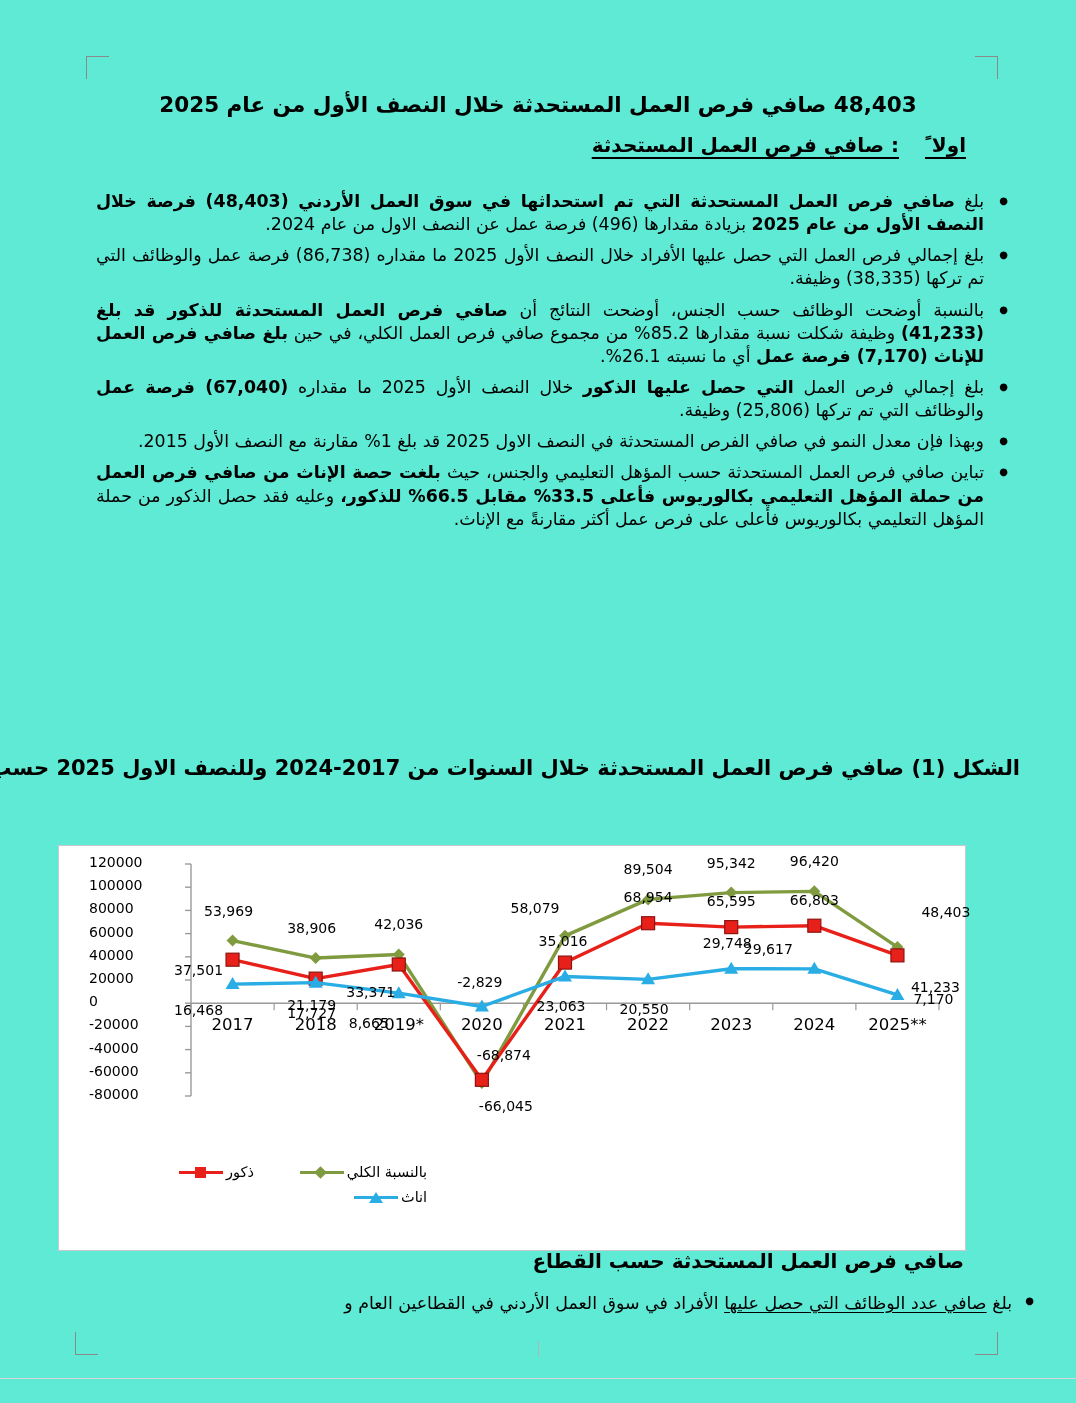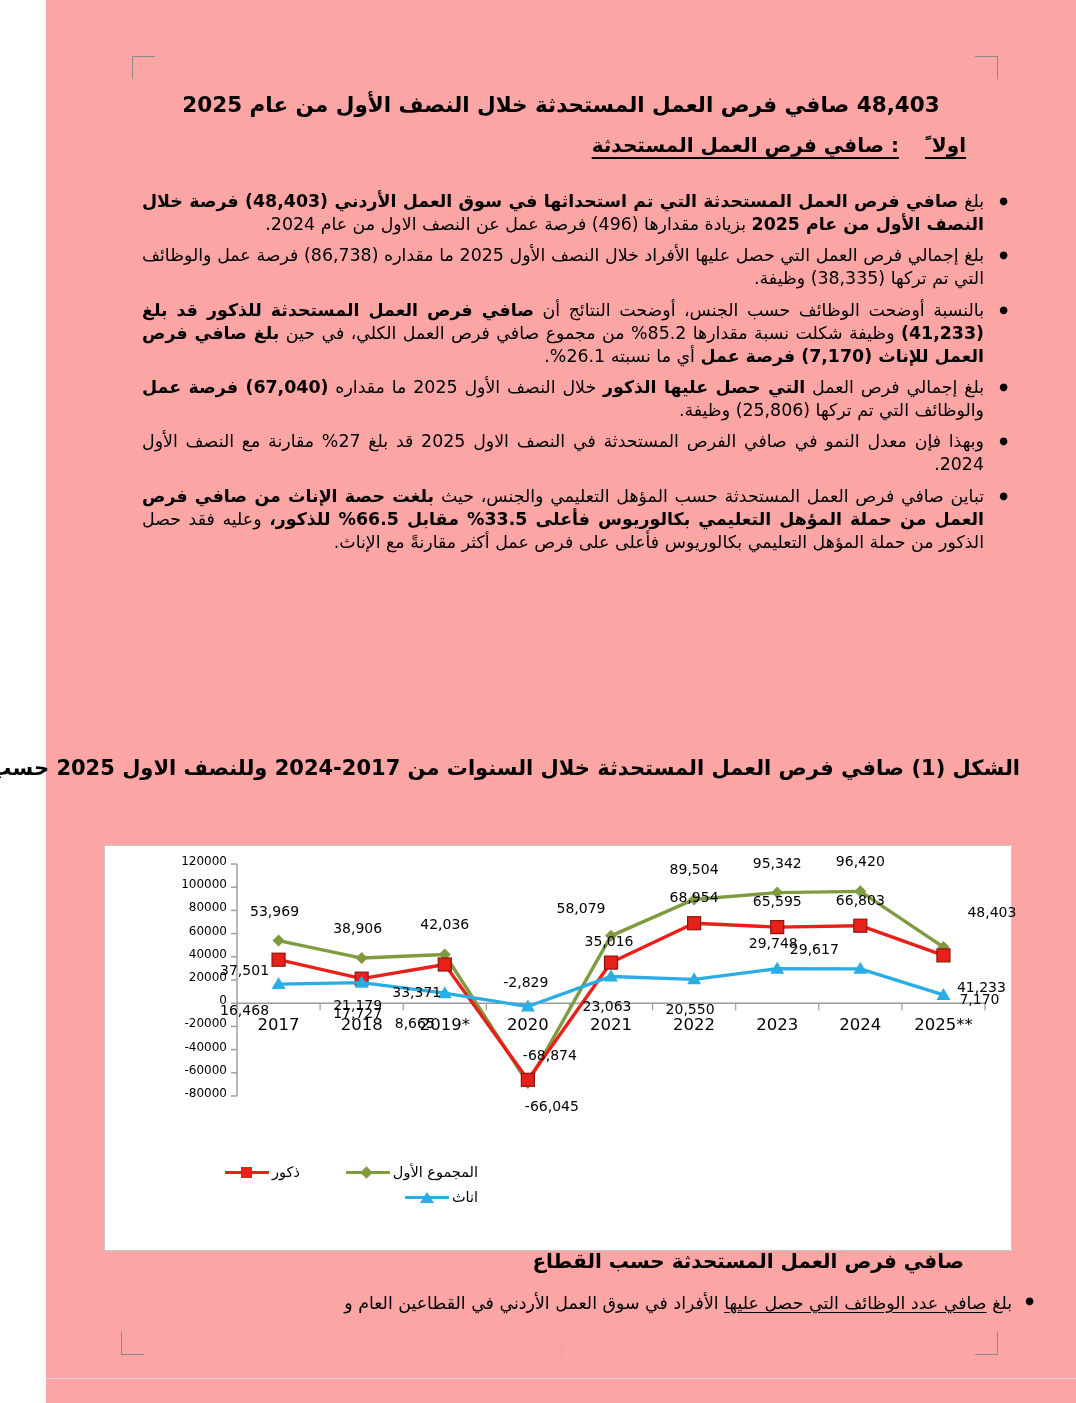--- a/index.html
+++ b/index.html
@@ -5,22 +5,21 @@
   html,body{margin:0;padding:0;}
   body{
     width:1076px;height:1403px;
     background:#ffffff;
     font-family:"DejaVu Sans","Liberation Sans",sans-serif;
     position:relative;
     overflow:hidden;
   }
   .page{
     position:absolute;inset:0;
-    background:#fca5a5;
-    margin-left:46px;
+    background:#5eead4;
   }
   
   .crop{position:absolute;width:22px;height:22px;}
   .crop.tl{left:86px;top:56px;border-left:1.6px solid #8a8a8a;border-top:1.6px solid #8a8a8a;}
   .crop.tr{right:78px;top:56px;border-right:1.6px solid #8a8a8a;border-top:1.6px solid #8a8a8a;}
   .crop.bl{left:75px;bottom:48px;border-left:1.6px solid #8a8a8a;border-bottom:1.6px solid #8a8a8a;}
   .crop.br{right:78px;bottom:48px;border-right:1.6px solid #8a8a8a;border-bottom:1.6px solid #8a8a8a;}
   .bottom-rule{position:absolute;left:0;right:0;bottom:24px;height:1px;background:#d7d7d7;}
   .bottom-tick{position:absolute;left:50%;bottom:46px;width:1px;height:16px;background:#b5b5b5;}
 
@@ -72,22 +71,22 @@
     width:906px;height:404px;
     border:1px solid #c9c9c9;
     background:#fff;
     direction:ltr;
   }
   .plot{
     position:absolute;left:0;top:0;width:100%;height:100%;
   }
   .ytick-label{
     position:absolute;
-    font-size:12px;color:#000;
-    text-align:right;
+    font-size:14px;color:#000;
+    text-align:left;
     width:92px;
     font-family:"DejaVu Sans",sans-serif;
   }
   .xtick-label{
     position:absolute;
     font-size:16.5px;color:#000;
     text-align:center;
     transform:translateX(-50%);
     white-space:nowrap;
   }
@@ -144,21 +143,21 @@
 
   <div class="sec-head">
     <span class="ordinal">اولا ً</span><span>: صافي فرص العمل المستحدثة</span>
   </div>
 
   <ul class="bullets" id="bullet-list">
       <li><span>بلغ </span><b>صافي فرص العمل المستحدثة التي تم استحداثها في سوق العمل الأردني (48,403) فرصة خلال النصف الأول من عام 2025</b><span> بزيادة مقدارها (496) فرصة عمل عن النصف الاول من عام 2024.</span></li>
       <li><span>بلغ إجمالي فرص العمل التي حصل عليها الأفراد خلال النصف الأول 2025 ما مقداره (86,738) فرصة عمل والوظائف التي تم تركها (38,335) وظيفة.</span></li>
       <li><span>بالنسبة أوضحت الوظائف حسب الجنس، أوضحت النتائج أن </span><b>صافي فرص العمل المستحدثة للذكور قد بلغ (41,233)</b><span> وظيفة شكلت نسبة مقدارها 85.2% من مجموع صافي فرص العمل الكلي، في حين </span><b>بلغ صافي فرص العمل للإناث (7,170) فرصة عمل</b><span> أي ما نسبته 26.1%.</span></li>
       <li><span>بلغ إجمالي فرص العمل </span><b>التي حصل عليها الذكور</b><span> خلال النصف الأول 2025 ما مقداره </span><b>(67,040) فرصة عمل</b><span> والوظائف التي تم تركها (25,806) وظيفة.</span></li>
-      <li><span>وبهذا فإن معدل النمو في صافي الفرص المستحدثة في النصف الاول 2025 قد بلغ 27% مقارنة مع النصف الأول 2024.</span></li>
+      <li><span>وبهذا فإن معدل النمو في صافي الفرص المستحدثة في النصف الاول 2025 قد بلغ 1% مقارنة مع النصف الأول 2015.</span></li>
       <li><span>تباين صافي فرص العمل المستحدثة حسب المؤهل التعليمي والجنس، حيث </span><b>بلغت حصة الإناث من صافي فرص العمل من حملة المؤهل التعليمي بكالوريوس فأعلى 33.5% مقابل 66.5% للذكور،</b><span> وعليه فقد حصل الذكور من حملة المؤهل التعليمي بكالوريوس فأعلى على فرص عمل أكثر مقارنةً مع الإناث.</span></li>
     </ul>
 
   <div class="fig-caption">الشكل (1) صافي فرص العمل المستحدثة خلال السنوات من 2017-2024 وللنصف الاول 2025 حسب الجنس</div>
 
   <div class="chart-box">
     <div class="plot" id="plot">
       <svg id="chart-svg" width="906" height="404">
           <line x1="132" y1="18" x2="132" y2="250" stroke="#9a9a9a" stroke-width="1.4"></line>
           <line x1="126" y1="18" x2="132" y2="18" stroke="#9a9a9a" stroke-width="1.4"></line>
@@ -211,21 +210,21 @@
           <polygon points="506,123.44691999999998 513,135.44691999999998 499,135.44691999999998" fill="#29ade4"></polygon>
           <polygon points="589.1111111111111,126.36200000000002 596.1111111111111,138.36200000000002 582.1111111111111,138.36200000000002" fill="#29ade4"></polygon>
           <polygon points="672.2222222222223,115.69232 679.2222222222223,127.69232 665.2222222222223,127.69232" fill="#29ade4"></polygon>
           <polygon points="755.3333333333334,115.84428 762.3333333333334,127.84428 748.3333333333334,127.84428" fill="#29ade4"></polygon>
           <polygon points="838.4444444444445,141.8828 845.4444444444445,153.8828 831.4444444444445,153.8828" fill="#29ade4"></polygon>
         </svg>
     <div class="ytick-label" style="left: 30px; top: 8px;">120000</div><div class="ytick-label" style="left: 30px; top: 31.2px;">100000</div><div class="ytick-label" style="left: 30px; top: 54.4px;">80000</div><div class="ytick-label" style="left: 30px; top: 77.6px;">60000</div><div class="ytick-label" style="left: 30px; top: 100.8px;">40000</div><div class="ytick-label" style="left: 30px; top: 124px;">20000</div><div class="ytick-label" style="left: 30px; top: 147.2px;">0</div><div class="ytick-label" style="left: 30px; top: 170.4px;">-20000</div><div class="ytick-label" style="left: 30px; top: 193.6px;">-40000</div><div class="ytick-label" style="left: 30px; top: 216.8px;">-60000</div><div class="ytick-label" style="left: 30px; top: 240px;">-80000</div><div class="xtick-label" style="left: 173.556px; top: 169.2px;">2017</div><div class="xtick-label" style="left: 256.667px; top: 169.2px;">2018</div><div class="xtick-label" style="left: 339.778px; top: 169.2px;">2019*</div><div class="xtick-label" style="left: 422.889px; top: 169.2px;">2020</div><div class="xtick-label" style="left: 506px; top: 169.2px;">2021</div><div class="xtick-label" style="left: 589.111px; top: 169.2px;">2022</div><div class="xtick-label" style="left: 672.222px; top: 169.2px;">2023</div><div class="xtick-label" style="left: 755.333px; top: 169.2px;">2024</div><div class="xtick-label" style="left: 838.444px; top: 169.2px;">2025**</div><div class="dlabel" style="left: 169.556px; top: 64.596px;">53,969</div><div class="dlabel" style="left: 252.667px; top: 82.069px;">38,906</div><div class="dlabel" style="left: 339.778px; top: 78.4382px;">42,036</div><div class="dlabel" style="left: 444.889px; top: 209.094px;">-68,874</div><div class="dlabel" style="left: 476px; top: 61.8284px;">58,079</div><div class="dlabel" style="left: 589.111px; top: 23.3754px;">89,504</div><div class="dlabel" style="left: 672.222px; top: 16.6033px;">95,342</div><div class="dlabel" style="left: 755.333px; top: 15.3528px;">96,420</div><div class="dlabel two-line" style="left: 878.444px; top: 67.0525px;">48,403</div><div class="dlabel" style="left: 139.556px; top: 123.699px;">37,501</div><div class="dlabel" style="left: 252.667px; top: 158.632px;">21,179</div><div class="dlabel" style="left: 311.778px; top: 146.49px;">33,371</div><div class="dlabel" style="left: 446.889px; top: 259.812px;">-66,045</div><div class="dlabel" style="left: 504px; top: 94.5814px;">35,016</div><div class="dlabel" style="left: 589.111px; top: 51.2134px;">68,954</div><div class="dlabel" style="left: 672.222px; top: 55.1098px;">65,595</div><div class="dlabel" style="left: 755.333px; top: 53.7085px;">66,803</div><div class="dlabel" style="left: 876.444px; top: 141.37px;">41,233</div><div class="dlabel" style="left: 139.556px; top: 164.097px;">16,468</div><div class="dlabel" style="left: 252.667px; top: 166.637px;">17,727</div><div class="dlabel" style="left: 309.778px; top: 177.149px;">8,665</div><div class="dlabel" style="left: 420.889px; top: 136.482px;">-2,829</div><div class="dlabel" style="left: 502px; top: 160.447px;">23,063</div><div class="dlabel" style="left: 585.111px; top: 163.362px;">20,550</div><div class="dlabel" style="left: 668.222px; top: 96.6923px;">29,748</div><div class="dlabel" style="left: 709.333px; top: 102.844px;">29,617</div><div class="dlabel" style="left: 874.444px; top: 152.883px;">7,170</div></div>
     <div class="legend" id="legend">
         <div class="leg-row">
           <div class="leg-item">
-            <span class="lbl">المجموع الأول</span>
+            <span class="lbl">بالنسبة الكلي</span>
             <div class="leg-mark">
               <div class="ln" style="background: rgb(127, 154, 63);"></div>
               <div class="mk" style="background: rgb(127, 154, 63); transform: rotate(45deg); width: 9px; height: 9px; top: 3px;"></div>
             </div>
           </div>
           <div class="leg-item">
             <span class="lbl">ذكور</span>
             <div class="leg-mark">
               <div class="ln" style="background: rgb(232, 32, 26);"></div>
               <div class="mk" style="background: rgb(232, 32, 26);"></div>

